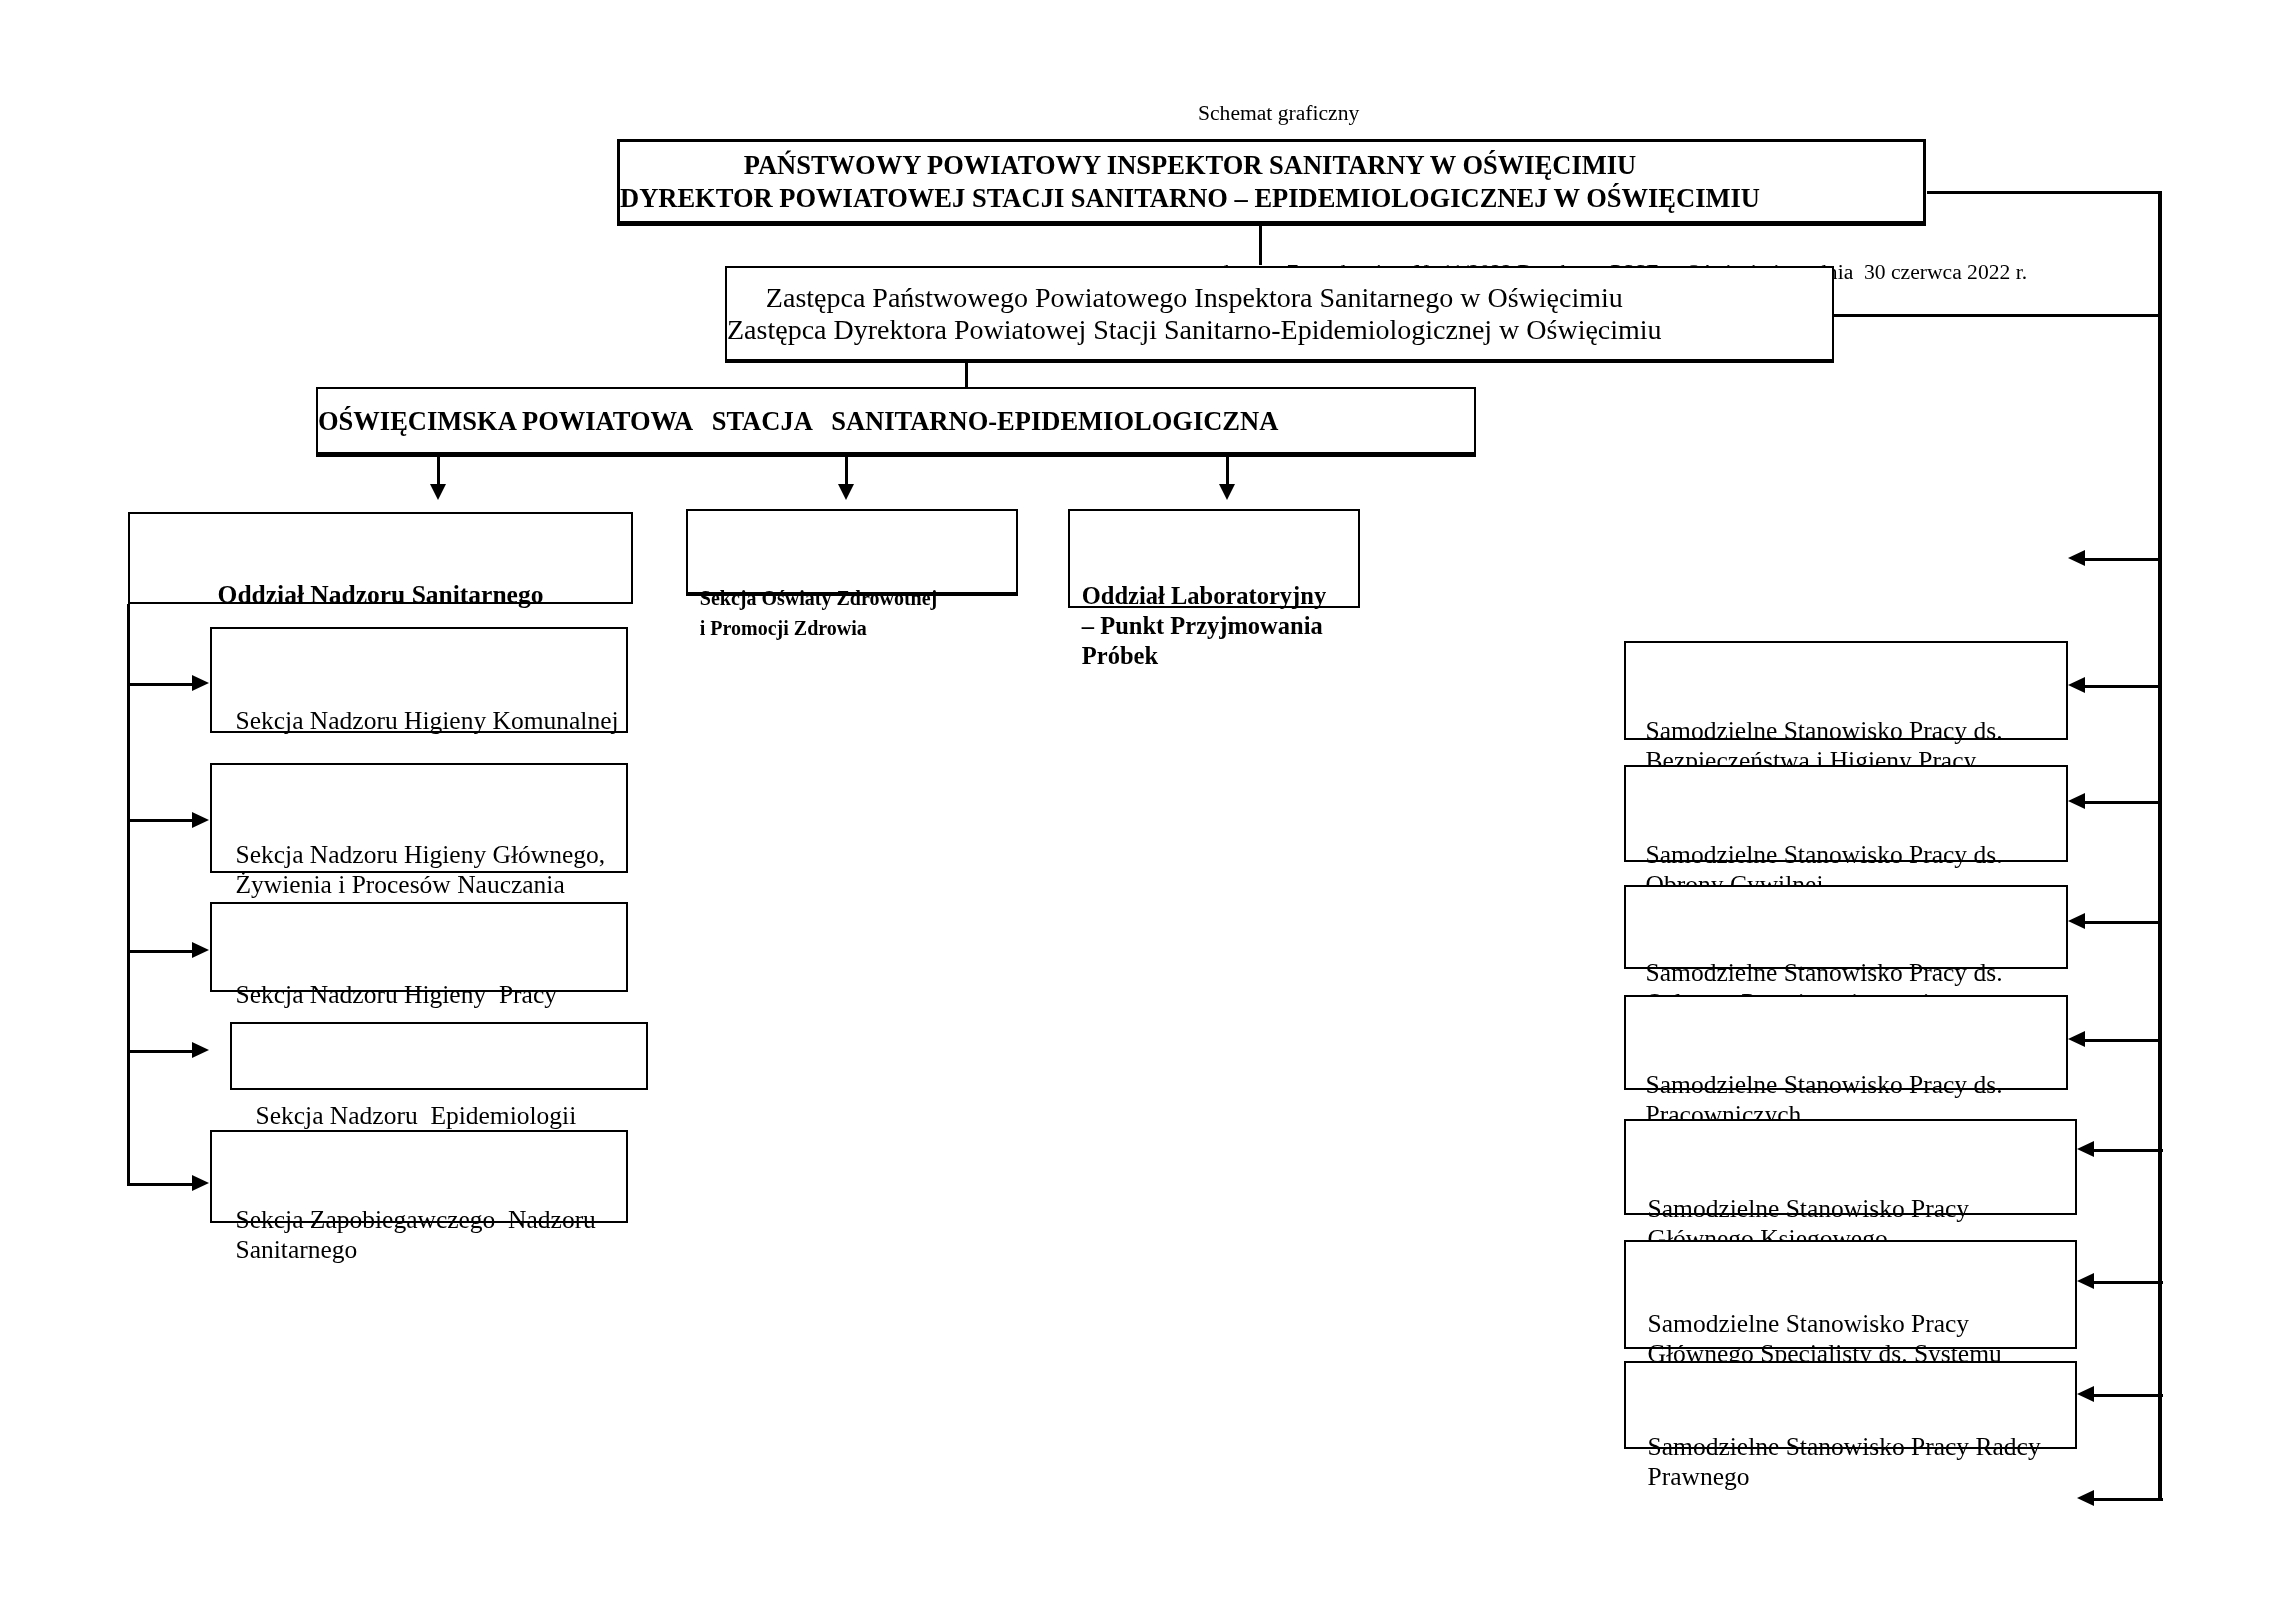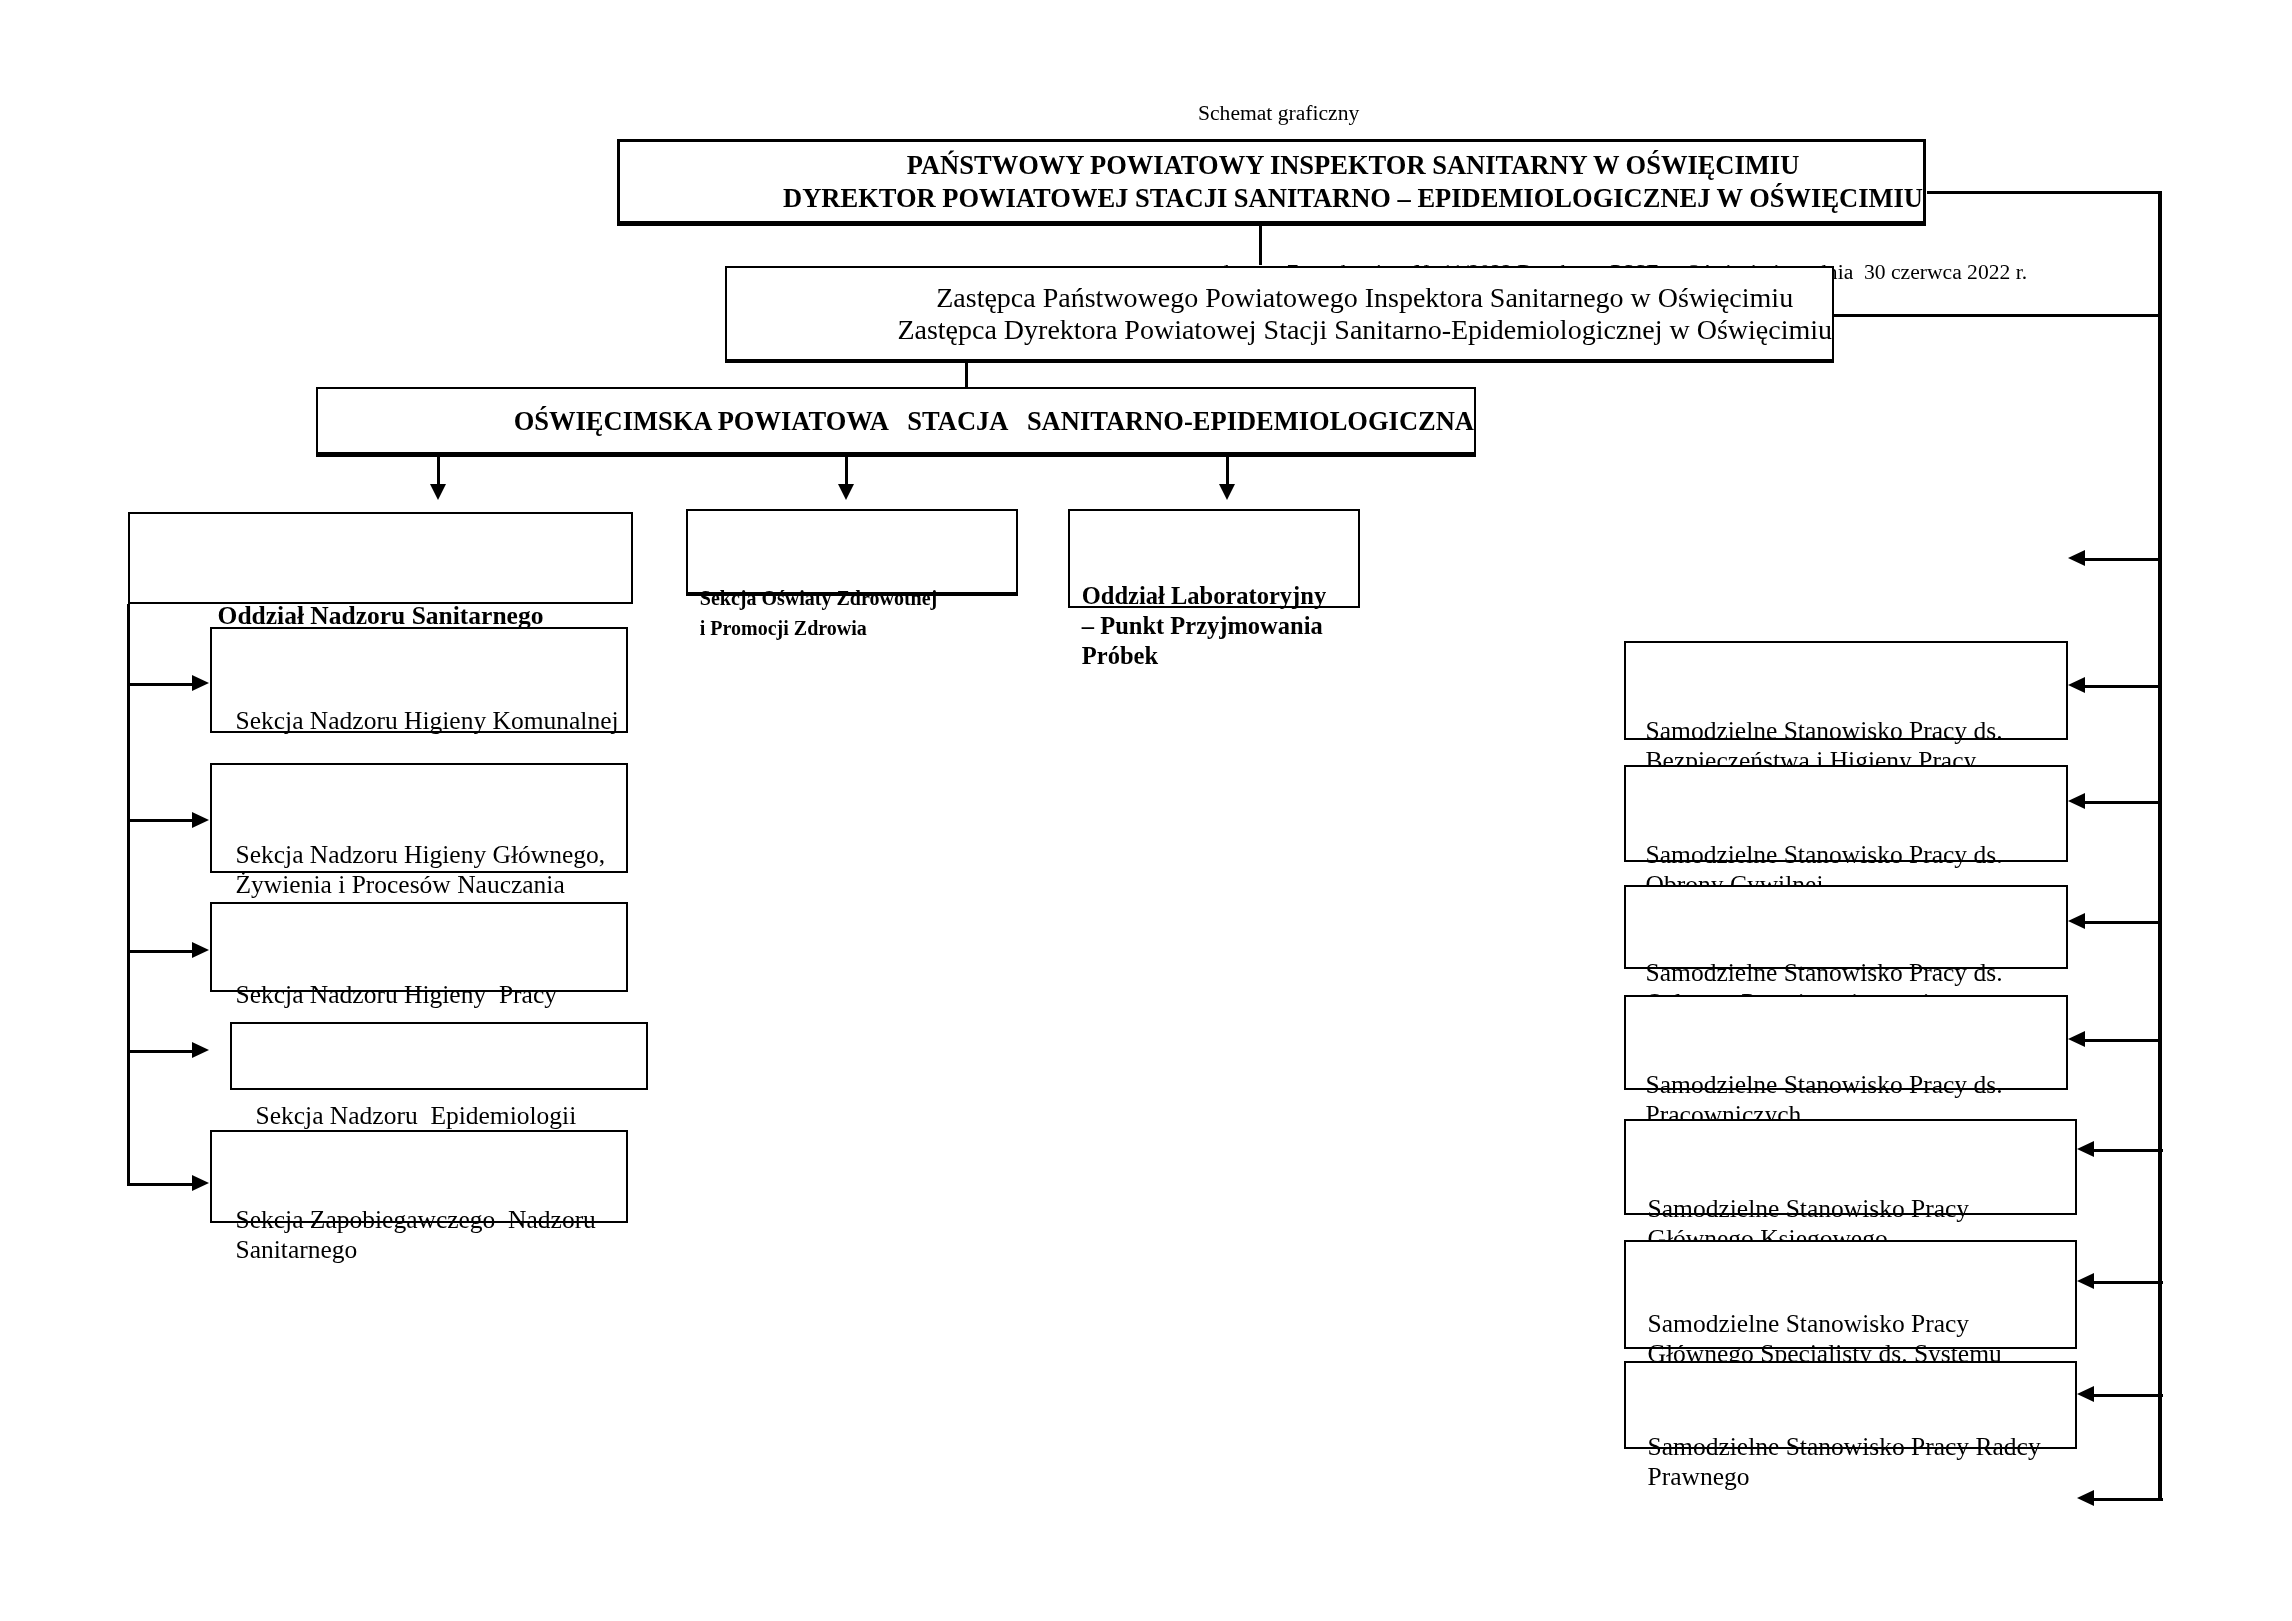--- a/index.html
+++ b/index.html
@@ -18,21 +18,21 @@
   .box{
     position:absolute;
     border:2.9px solid #000;
     background:#fff;
     box-sizing:border-box;
     font-size:25.5px;line-height:30px;
     white-space:pre;
   }
   .box .txt{display:block;}
   .bold{font-weight:bold;}
-  .vcenter{display:flex;align-items:center;justify-content:flex-end;text-align:center;}
+  .vcenter{display:flex;align-items:center;justify-content:flex-start;text-align:center;}
   .vcenter .txt{text-align:center;}
   .shadow-b{border-bottom-width:5.9px;}
   .shadow-b2{border-bottom-width:4.9px;}
   .line{position:absolute;background:#000;}
   .arr{position:absolute;width:0;height:0;}
   .arr-down{border-left:8.8px solid transparent;border-right:8.8px solid transparent;border-top:16.7px solid #000;}
   .arr-right{border-top:8.8px solid transparent;border-bottom:8.8px solid transparent;border-left:17.6px solid #000;}
   .arr-left{border-top:8.8px solid transparent;border-bottom:8.8px solid transparent;border-right:17.6px solid #000;}
 </style>
 </head>
@@ -53,21 +53,21 @@
 
   <div class="box vcenter shadow-b2" style="left:725px;top:266px;width:1109px;height:97px;font-size:28px;line-height:32px;">
     <span class="txt">Zastępca Państwowego Powiatowego Inspektora Sanitarnego w Oświęcimiu
 Zastępca Dyrektora Powiatowej Stacji Sanitarno-Epidemiologicznej w Oświęcimiu</span>
   </div>
 
   <div class="box bold vcenter shadow-b" style="left:316px;top:387px;width:1160px;height:70px;font-size:26.5px;">
     <span class="txt">OŚWIĘCIMSKA POWIATOWA   STACJA   SANITARNO-EPIDEMIOLOGICZNA</span>
   </div>
 
-  <div class="box bold" style="left:128px;top:512px;width:505px;height:92px;padding-top:27px;text-align:center;">
+  <div class="box bold" style="left:128px;top:512px;width:505px;height:92px;padding-top:6px;text-align:center;">
     <span class="txt">Oddział Nadzoru Sanitarnego</span>
   </div>
   <div class="box bold shadow-b2" style="left:686px;top:509px;width:332px;height:87px;padding:11.8px 0 0 11.8px;font-size:20px;">
     <span class="txt">Sekcja Oświaty Zdrowotnej
 i Promocji Zdrowia</span>
   </div>
   <div class="box bold" style="left:1068px;top:509px;width:292px;height:99px;padding:9.8px 0 0 11.8px;font-size:24.5px;">
     <span class="txt">Oddział Laboratoryjny
 – Punkt Przyjmowania
 Próbek</span>

